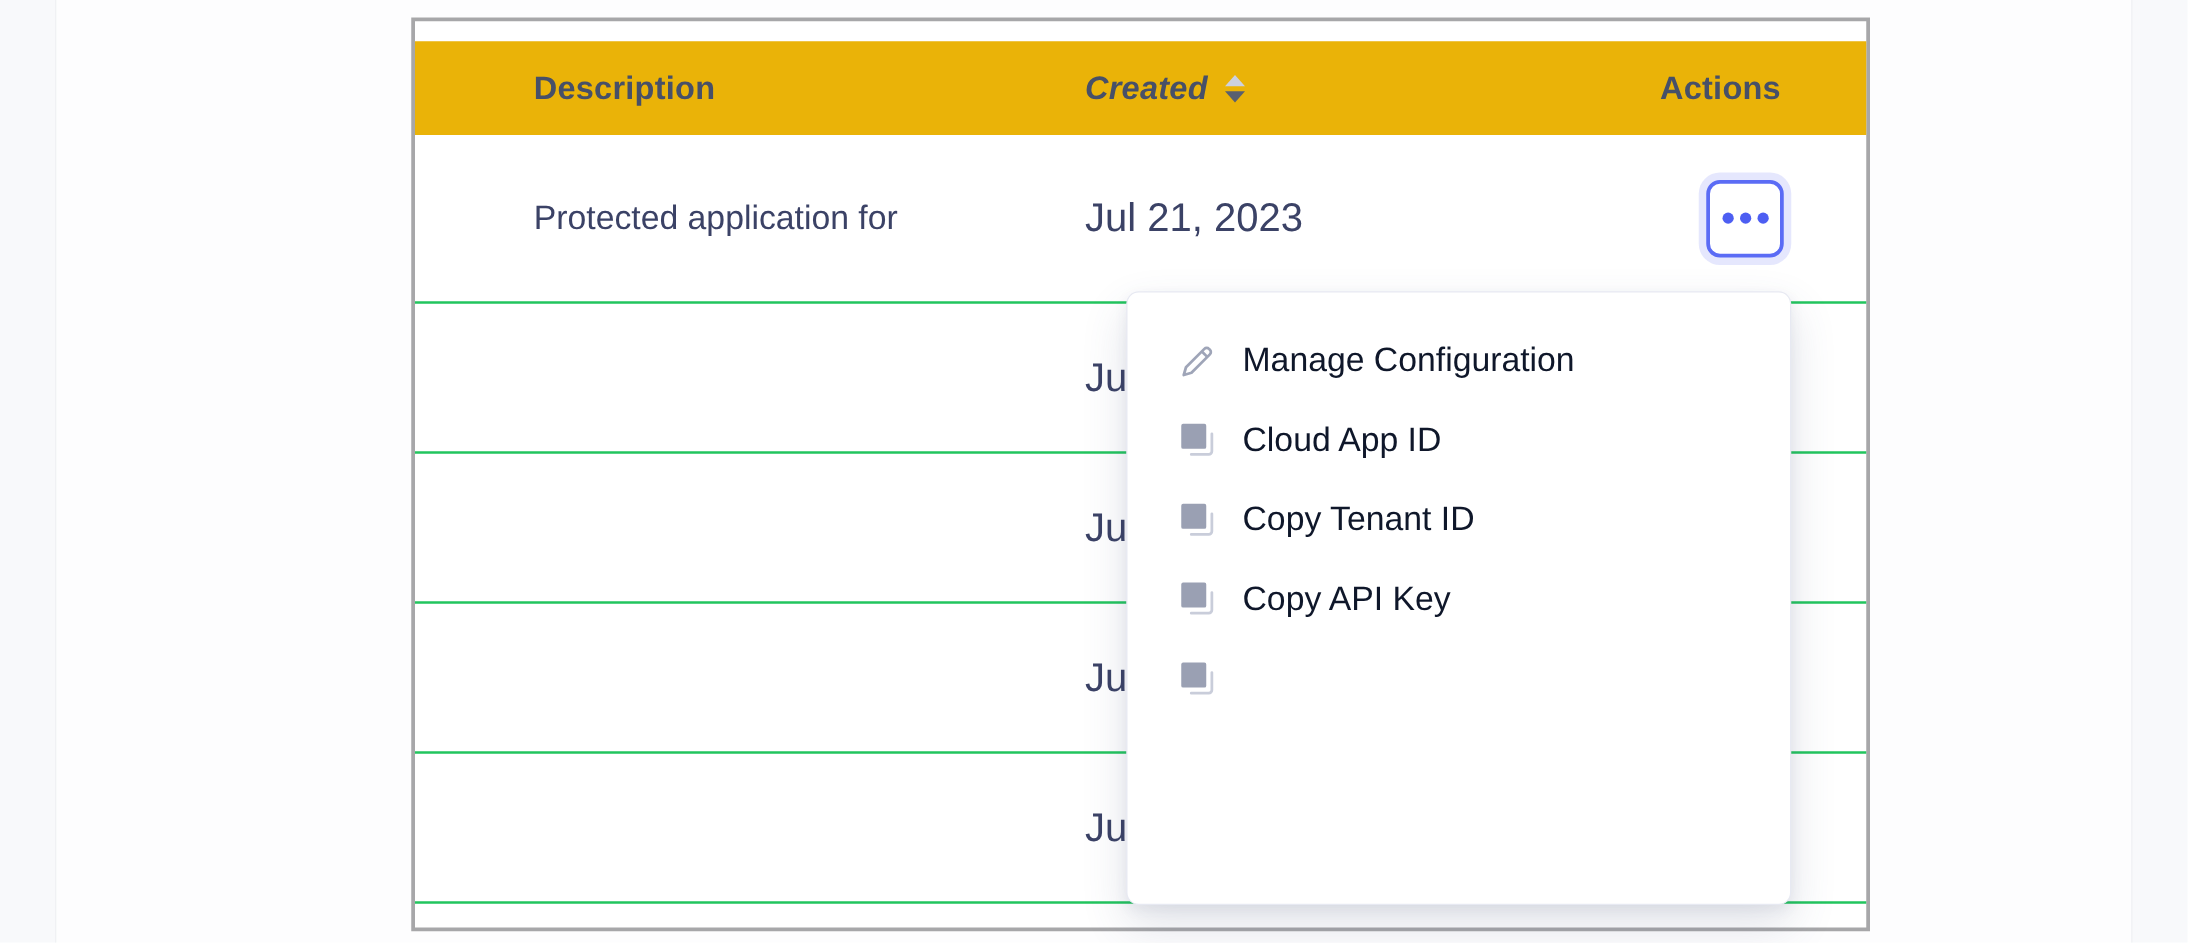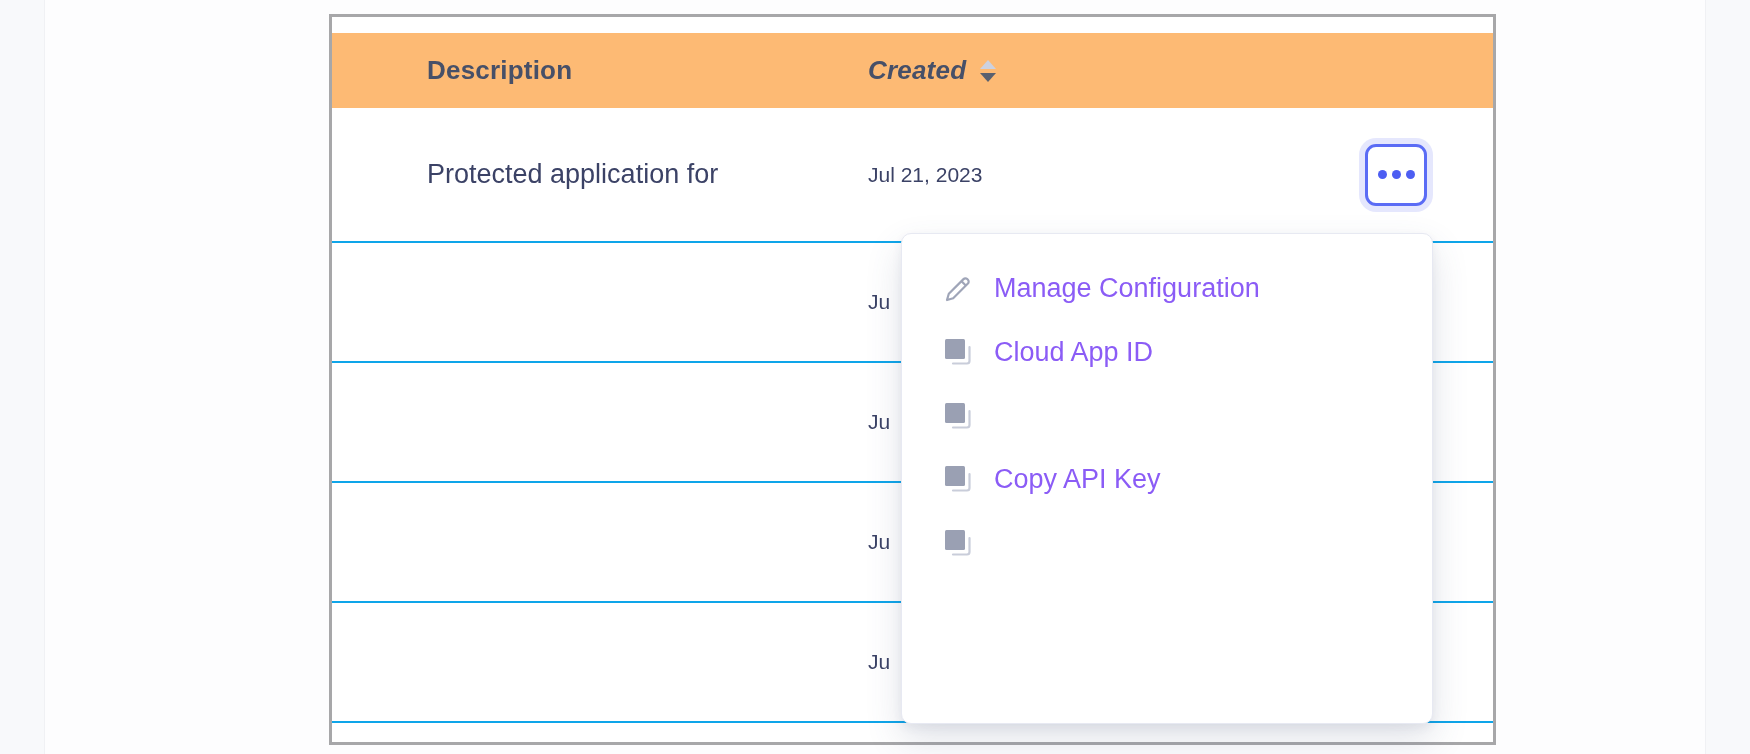--- a/index.html
+++ b/index.html
@@ -19,53 +19,53 @@
     left: 329px; top: 14px;
     width: 1167px; height: 731px;
     background: #ffffff;
     border: 3px solid #a7a7a9;
   }
   .panel-inner { position: relative; width: 100%; height: 100%; padding-top: 16px; }
 
   .thead {
     position: relative;
     height: 75px;
-    background: #fdba74;
+    background: #eab308;
   }
   .th {
     position: absolute;
     top: 0; height: 75px;
     display: flex; align-items: center;
     font-size: 26px; font-weight: 700;
     color: #475068;
     letter-spacing: 0.2px;
   }
   .th.desc { left: 95px; }
   .th.created { left: 536px; font-style: italic; }
   .th.actions { left: 996px; }
 
   .sort-icon { display: inline-flex; flex-direction: column; align-items: center; margin-left: 14px; gap: 4px; }
   .tri { width: 0; height: 0; border-left: 8px solid transparent; border-right: 8px solid transparent; }
   .tri.up { border-bottom: 9px solid #ccd1e0; }
   .tri.down { border-top: 9px solid #59606f; }
 
-  .trow { position: relative; border-bottom: 2px solid #0ea5e9; }
+  .trow { position: relative; border-bottom: 2px solid #22c55e; }
   .trow.first { height: 135px; }
   .trow.rest { height: 120px; }
 
   .cell-desc {
     position: absolute; left: 95px; top: 0; bottom: 0;
     width: 352px;
     display: flex; flex-direction: column; justify-content: center;
     font-size: 27px; line-height: 35px; color: #3b4266;
   }
   .cell-created {
     position: absolute; left: 536px; top: 0; bottom: 0;
     display: flex; align-items: center;
-    font-size: 21px; color: #3b4266;
+    font-size: 32px; color: #3b4266;
   }
   .cell-actions {
     position: absolute; left: 1033px; top: 0; bottom: 0;
     display: flex; align-items: center;
   }
 
   .ellipsis-btn {
     width: 62px; height: 62px;
     background: #ffffff;
     border: 3px solid #5b6cf5;
@@ -87,21 +87,21 @@
     box-shadow: 0 16px 36px rgba(70,80,120,0.16), 0 4px 10px rgba(70,80,120,0.08);
     padding: 23px 0;
   }
   .menu-item {
     height: 63.5px;
     display: flex; align-items: center;
     padding-left: 41px;
     cursor: pointer;
   }
   .menu-item .mi-icon { width: 30px; height: 30px; flex: 0 0 30px; display: flex; align-items: center; justify-content: center; }
-  .menu-item .mi-label { margin-left: 21px; font-size: 27px; color: #8b5cf6; }
+  .menu-item .mi-label { margin-left: 21px; font-size: 27px; color: #0f172a; }
 </style>
 </head>
 <body>
 
 <div class="gutter left"></div>
 <div class="gutter right"></div>
 
 <div class="panel">
   <div class="panel-inner">
 
@@ -109,20 +109,23 @@
       <div class="th desc">
         <span>Description</span>
       </div>
       <div class="th created">
         <span>Created</span>
         <span class="sort-icon">
           <span class="tri up"></span>
           <span class="tri down"></span>
         </span>
       </div>
+      <div class="th actions">
+        <span>Actions</span>
+      </div>
     </div>
 
     <div class="trow first">
       <div class="cell-desc">
         <span>Protected application for</span>
       </div>
       <div class="cell-created">
         <span>Jul 21, 2023</span>
       </div>
       <div class="cell-actions">
@@ -180,20 +183,21 @@
     <span class="mi-label">Cloud App ID</span>
   </div>
 
   <div class="menu-item">
     <span class="mi-icon">
       <svg width="30" height="30" viewBox="0 0 30 30" fill="none">
         <rect x="2" y="2" width="20" height="20" rx="1.5" fill="#9aa0b3"></rect>
         <path d="M26.5 10 V24 a2.5 2.5 0 0 1 -2.5 2.5 H10" stroke="#c9cdda" stroke-width="2.2" stroke-linecap="round"></path>
       </svg>
     </span>
+    <span class="mi-label">Copy Tenant ID</span>
   </div>
 
   <div class="menu-item">
     <span class="mi-icon">
       <svg width="30" height="30" viewBox="0 0 30 30" fill="none">
         <rect x="2" y="2" width="20" height="20" rx="1.5" fill="#9aa0b3"></rect>
         <path d="M26.5 10 V24 a2.5 2.5 0 0 1 -2.5 2.5 H10" stroke="#c9cdda" stroke-width="2.2" stroke-linecap="round"></path>
       </svg>
     </span>
     <span class="mi-label">Copy API Key</span>

